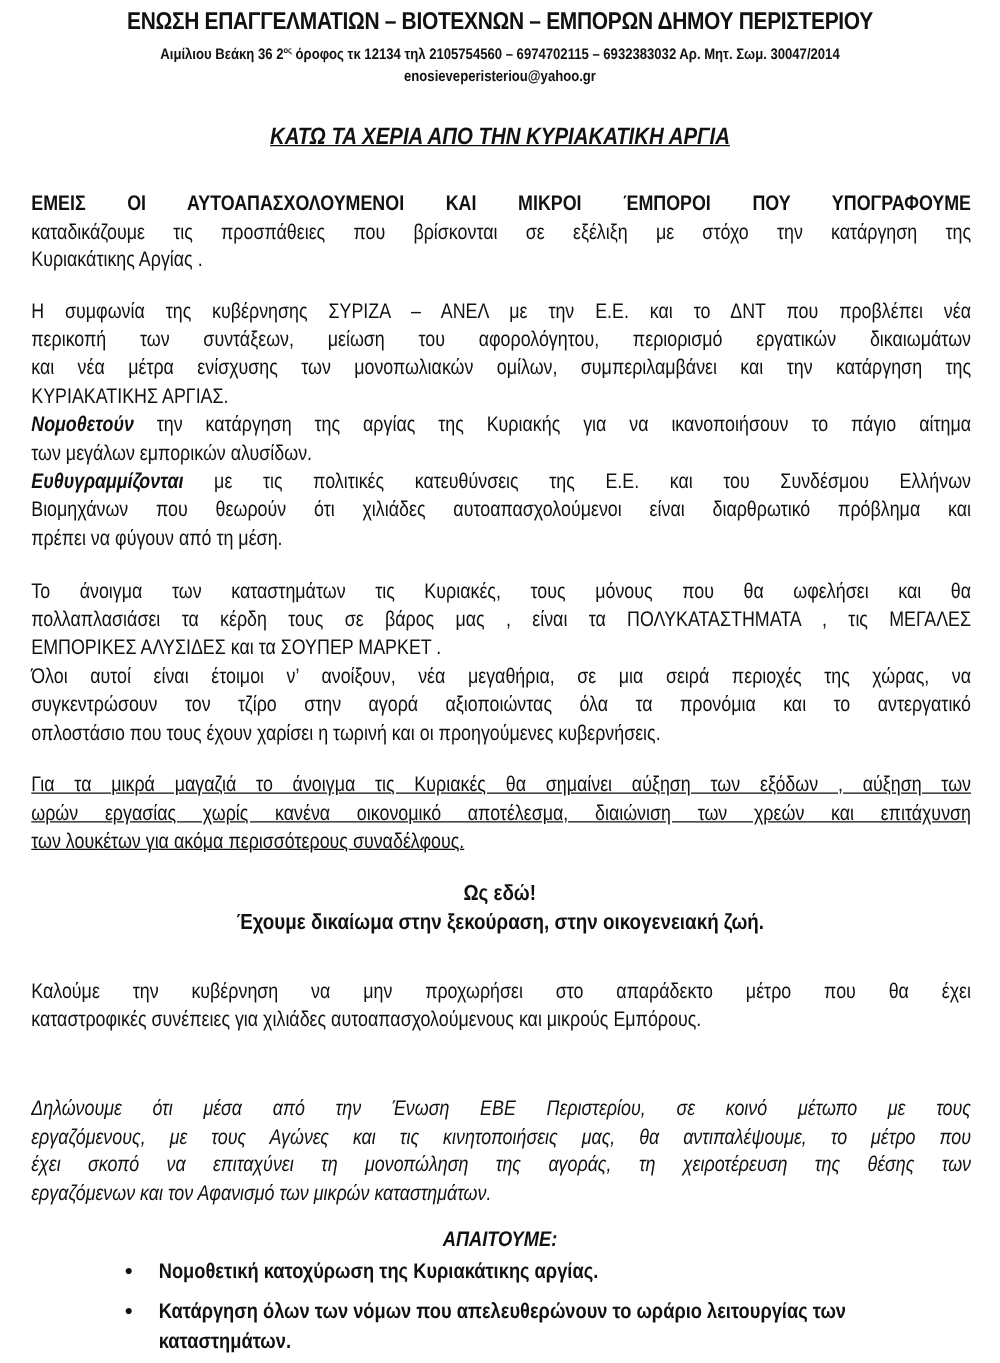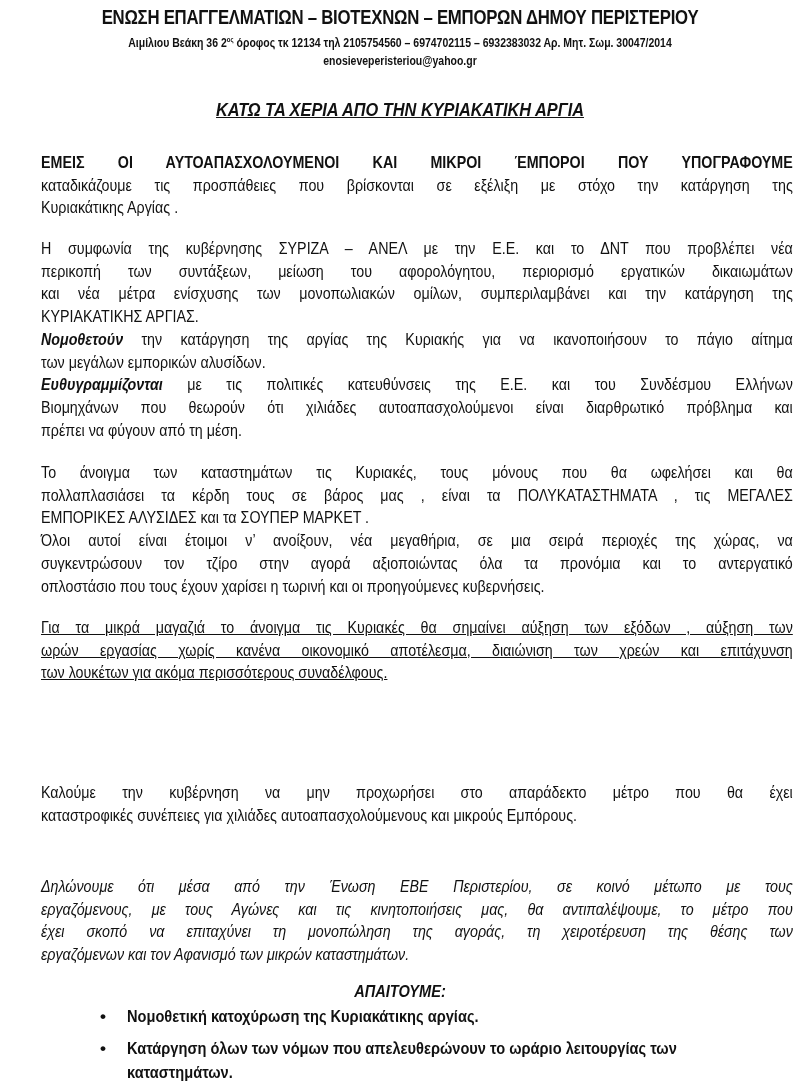--- a/index.html
+++ b/index.html
@@ -3,21 +3,21 @@
 <meta charset="utf-8">
 <style>
   html, body { margin: 0; padding: 0; background: #ffffff; }
   body { width: 800px; height: 1090px; overflow: hidden; color: #111; font-family: "Liberation Sans", "DejaVu Sans", sans-serif; }
   .page { position: relative; width: 668px; height: 1090px; padding-left: 36px; }
   .org-name { position: absolute; top: 6px; left: 0; width: 800px; text-align: center; font-weight: bold; font-size: 19.5px; letter-spacing: -0.3px; transform: scaleX(0.86); transform-origin: center; white-space: nowrap; }
   .org-address { position: absolute; top: 36px; left: 0; width: 800px; text-align: center; font-weight: bold; font-size: 12.2px; white-space: nowrap; transform: scaleX(0.86); transform-origin: center; }
   .org-address sup { font-size: 7px; vertical-align: 5px; }
   .org-email { position: absolute; top: 54px; left: 0; width: 800px; text-align: center; font-weight: bold; font-size: 12.2px; transform: scaleX(0.86); transform-origin: center; }
   .doc-title { position: absolute; top: 99px; left: 0; width: 800px; text-align: center; font-weight: bold; font-style: italic; text-decoration: underline; font-size: 19px; white-space: nowrap; transform: scaleX(0.86); transform-origin: center; }
-  .body-text { position: absolute; left: 25px; width: 752px; font-size: 17px; line-height: 22.7px; margin-left: 16px; }
+  .body-text { position: absolute; left: 25px; width: 752px; font-size: 17px; line-height: 22.7px; }
   .line { display: block; white-space: nowrap; }
   .line.just { text-align: justify; text-align-last: justify; white-space: normal; }
   .cond { transform: scaleX(0.84); transform-origin: left; width: 895px; }
   .bold { font-weight: bold; }
   .bi { font-weight: bold; font-style: italic; }
   .center-block { position: absolute; left: 0; width: 800px; text-align: center; font-weight: bold; font-size: 17.5px; line-height: 22.7px; white-space: nowrap; }
   .demand-head { position: absolute; top: 982px; left: 0; width: 800px; text-align: center; font-weight: bold; font-style: italic; font-size: 17px; transform: scaleX(0.86); transform-origin: center; }
   .bullets { position: absolute; top: 1005px; left: 100px; width: 680px; font-weight: bold; font-size: 17px; line-height: 24px; }
   .bullet-item { position: relative; padding-left: 27px; }
   .bullet-item + .bullet-item { margin-top: 8px; }
@@ -71,20 +71,26 @@
   </div>
 
   <div class="body-text" style="top:617px;text-decoration:underline;">
     <div class="cond">
       <span class="line just">Για τα μικρά  μαγαζιά το άνοιγμα τις Κυριακές θα σημαίνει αύξηση των εξόδων , αύξηση των</span>
       <span class="line just">ωρών εργασίας  χωρίς κανένα οικονομικό αποτέλεσμα, διαιώνιση των χρεών και επιτάχυνση</span>
       <span class="line">των λουκέτων για ακόμα περισσότερους συναδέλφους.</span>
     </div>
   </div>
 
+  <div class="center-block" style="top:703px;">
+    <span style="display:inline-block;transform:scaleX(0.86);">Ως εδώ!</span>
+  </div>
+  <div class="center-block" style="top:726px;">
+    <span style="display:inline-block;transform:scaleX(0.86);">Έχουμε δικαίωμα στην ξεκούραση, στην οικογενειακή ζωή.</span>
+  </div>
 
   <div class="body-text" style="top:782px;">
     <div class="cond">
       <span class="line just">Καλούμε την κυβέρνηση να μην προχωρήσει στο απαράδεκτο μέτρο που θα έχει</span>
       <span class="line">καταστροφικές συνέπειες για χιλιάδες αυτοαπασχολούμενους και μικρούς Εμπόρους.</span>
     </div>
   </div>
 
   <div class="body-text" style="top:876px;font-style:italic;">
     <div class="cond">

